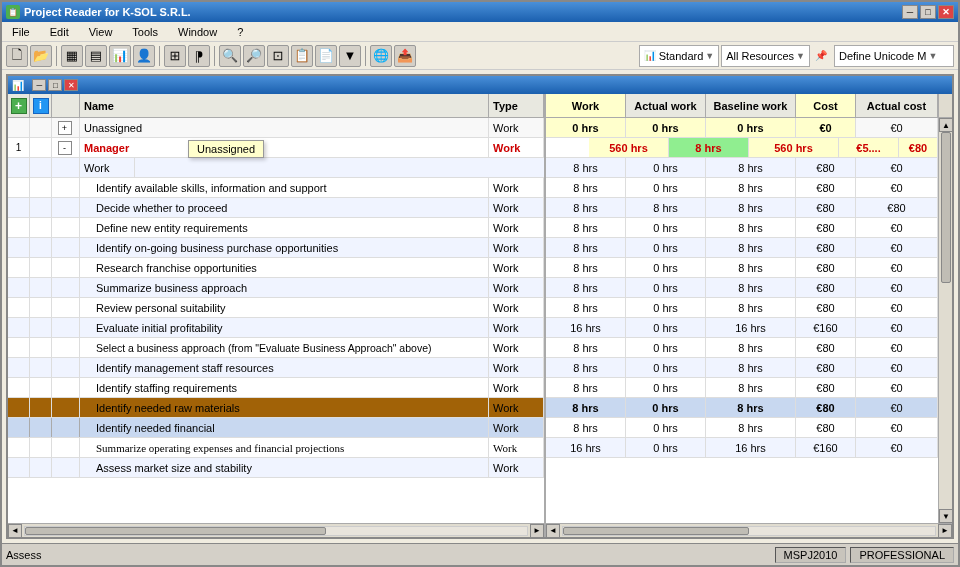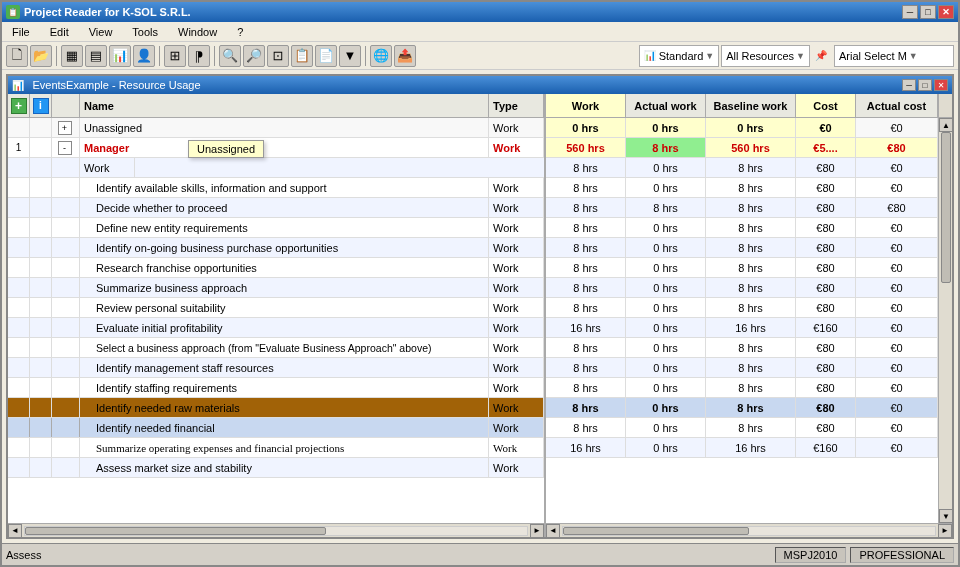--- a/index.html
+++ b/index.html
@@ -105,29 +105,28 @@
       <span style="font-size:10px">📊</span>
       <span>Standard</span>
       <span class="tb-dropdown-arrow">▼</span>
     </div>
     <div class="tb-dropdown">
       <span>All Resources</span>
       <span class="tb-dropdown-arrow">▼</span>
     </div>
     <div style="width:20px; display:flex; align-items:center; justify-content:center; font-size:10px; color:#666; cursor:pointer">📌</div>
     <div class="tb-dropdown" style="min-width:120px;">
-      <span>Arial Select M</span>
+      <span>Define Unicode M</span>
       <span class="tb-dropdown-arrow">▼</span>
     </div>
   </div>
 
   <div class="sub-window">
     <div class="sub-title-bar">
       <span style="font-size:10px; margin-right:4px;">📊</span>
-      <span class="sub-title-text">EventsExample - Resource Usage</span>
       <div class="sub-title-controls">
         <div class="sub-title-btn">─</div>
         <div class="sub-title-btn">□</div>
         <div class="sub-title-btn" style="background:#d44; color:white;">✕</div>
       </div>
     </div>
 
     <div style="display:flex; flex:1; overflow:hidden;">
 
       <div class="left-section">
@@ -311,21 +310,21 @@
           <div style="flex:1; overflow:hidden;">
 
             <div class="right-row" style="background:#f8f8f8;">
               <div class="cell cell-center" style="width:80px; background:#ffffcc; font-weight:bold;">0 hrs</div>
               <div class="cell cell-center" style="width:80px; background:#ffffcc; font-weight:bold;">0 hrs</div>
               <div class="cell cell-center" style="width:90px; background:#ffffcc; font-weight:bold;">0 hrs</div>
               <div class="cell cell-center" style="width:60px; background:#ffffcc; font-weight:bold;">€0</div>
               <div class="cell cell-center" style="flex:1;">€0</div>
             </div>
 
-            <div class="right-row" style="background:white;">
+            <div class="right-row" style="background:white;padding-left:43px;">
               <div class="cell cell-center" style="width:80px; background:#ffffcc; font-weight:bold; color:#cc0000;">560 hrs</div>
               <div class="cell cell-center" style="width:80px; background:#90EE90; font-weight:bold; color:#cc0000;">8 hrs</div>
               <div class="cell cell-center" style="width:90px; background:#ffffcc; font-weight:bold; color:#cc0000;">560 hrs</div>
               <div class="cell cell-center" style="width:60px; background:#ffffcc; font-weight:bold; color:#cc0000;">€5....</div>
               <div class="cell cell-center" style="flex:1; background:#ffffcc; font-weight:bold; color:#cc0000;">€80</div>
             </div>
 
             <div class="right-row" style="background:#f0f4ff;">
               <div class="cell cell-center" style="width:80px;">8 hrs</div>
               <div class="cell cell-center" style="width:80px;">0 hrs</div>

